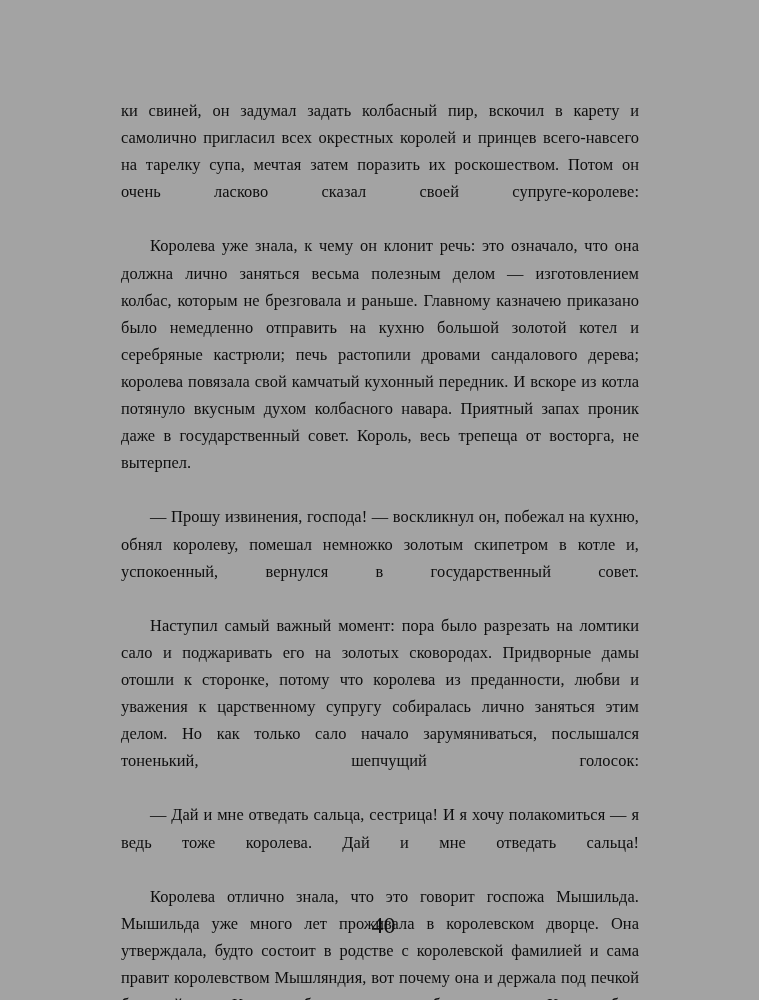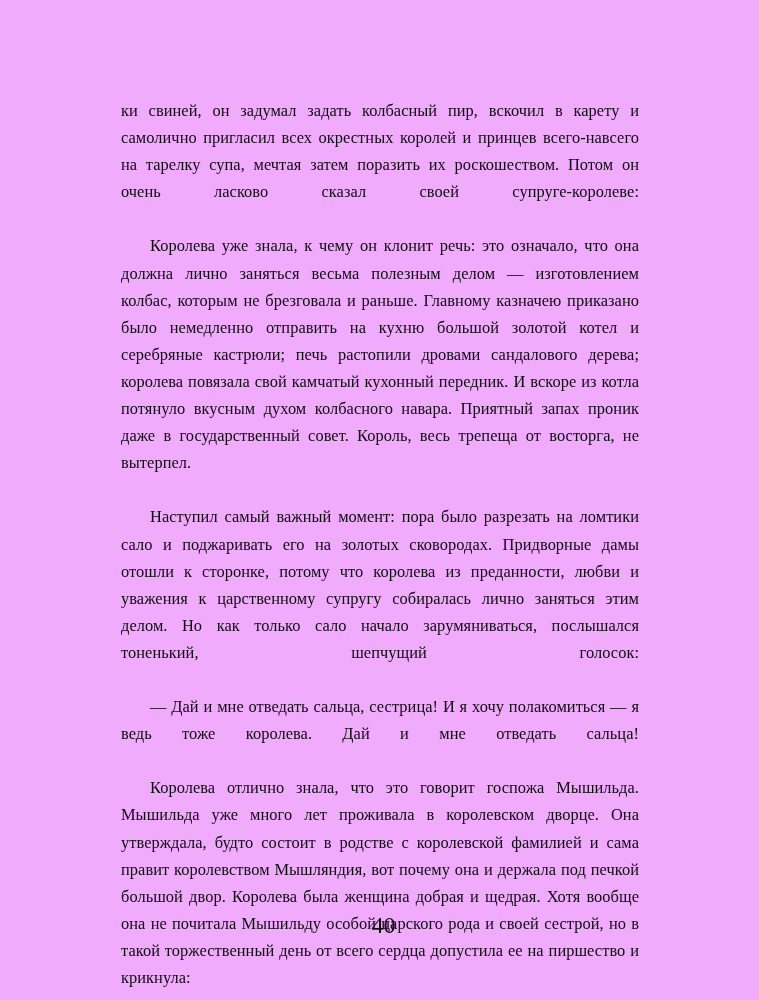--- a/index.html
+++ b/index.html
@@ -12,21 +12,21 @@
     background: #ffffff;
     font-family: "Liberation Serif", "DejaVu Serif", serif;
     color: #0d0d0d;
     overflow: hidden;
   }
 
   .page {
     position: relative;
     width: 759px;
     height: 1000px;
-    background: #f0abfc;
+    background: #a3a3a3;
   }
 
   .text-block {
     position: absolute;
     left: 121px;
     top: 97px;
     width: 518px;
   }
 
   .para {
@@ -66,20 +66,21 @@
   }
 </style>
 </head>
 <body>
 
 <div class="page">
 
   <div class="text-block">
     <p class="para no-indent">ки свиней, он задумал задать колбасный пир, вскочил в карету и самолично пригласил всех окрестных королей и принцев всего-навсего на тарелку супа, мечтая затем поразить их роскошеством. Потом он очень ласково сказал своей супруге-королеве:</p>
     <p class="para">Королева уже знала, к чему он клонит речь: это означало, что она должна лично заняться весьма полезным делом — изготовлением колбас, которым не брезговала и раньше. Главному казначею приказано было немедленно отправить на кухню большой золотой котел и серебряные кастрюли; печь растопили дровами сандалового дерева; королева повязала свой камчатый кухонный передник. И вскоре из котла потянуло вкусным духом колбасного навара. Приятный запах проник даже в государственный совет. Король, весь трепеща от восторга, не вытерпел.</p>
+    <p class="para">— Прошу извинения, господа! — воскликнул он, побежал на кухню, обнял королеву, помешал немножко золотым скипетром в котле и, успокоенный, вернулся в государственный совет.</p>
     <p class="para">Наступил самый важный момент: пора было разрезать на ломтики сало и поджаривать его на золотых сковородах. Придворные дамы отошли к сторонке, потому что королева из преданности, любви и уважения к царственному супругу собиралась лично заняться этим делом. Но как только сало начало зарумяниваться, послышался тоненький, шепчущий голосок:</p>
     <p class="para">— Дай и мне отведать сальца, сестрица! И я хочу полакомиться — я ведь тоже королева. Дай и мне отведать сальца!</p>
     <p class="para">Королева отлично знала, что это говорит госпожа Мышильда. Мышильда уже много лет проживала в королевском дворце. Она утверждала, будто состоит в родстве с королевской фамилией и сама правит королевством Мышляндия, вот почему она и держала под печкой большой двор. Королева была женщина добрая и щедрая. Хотя вообще она не почитала Мышильду особой царского рода и своей сестрой, но в такой торжественный день от всего сердца допустила ее на пиршество и крикнула:</p>
   </div>
 
   <div class="page-number">40</div>
 
 </div>
 
 </body></html>

